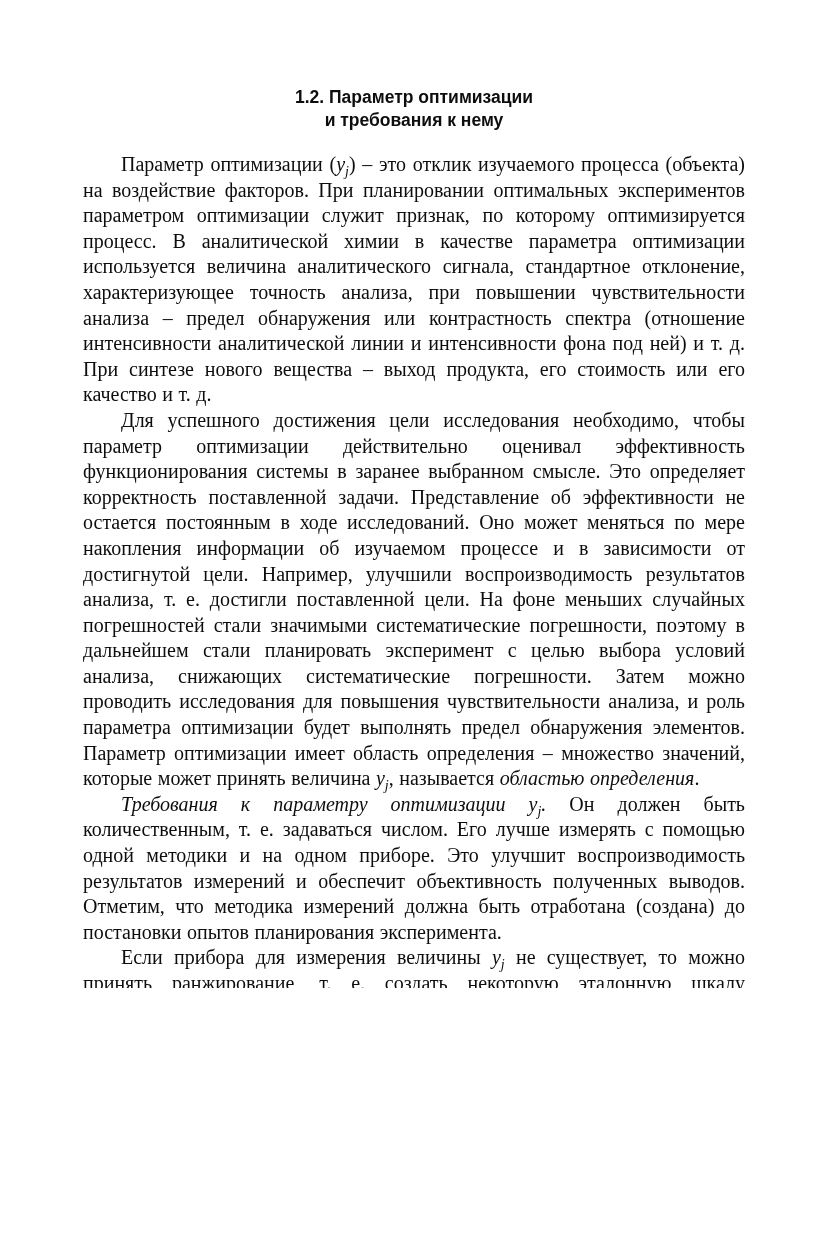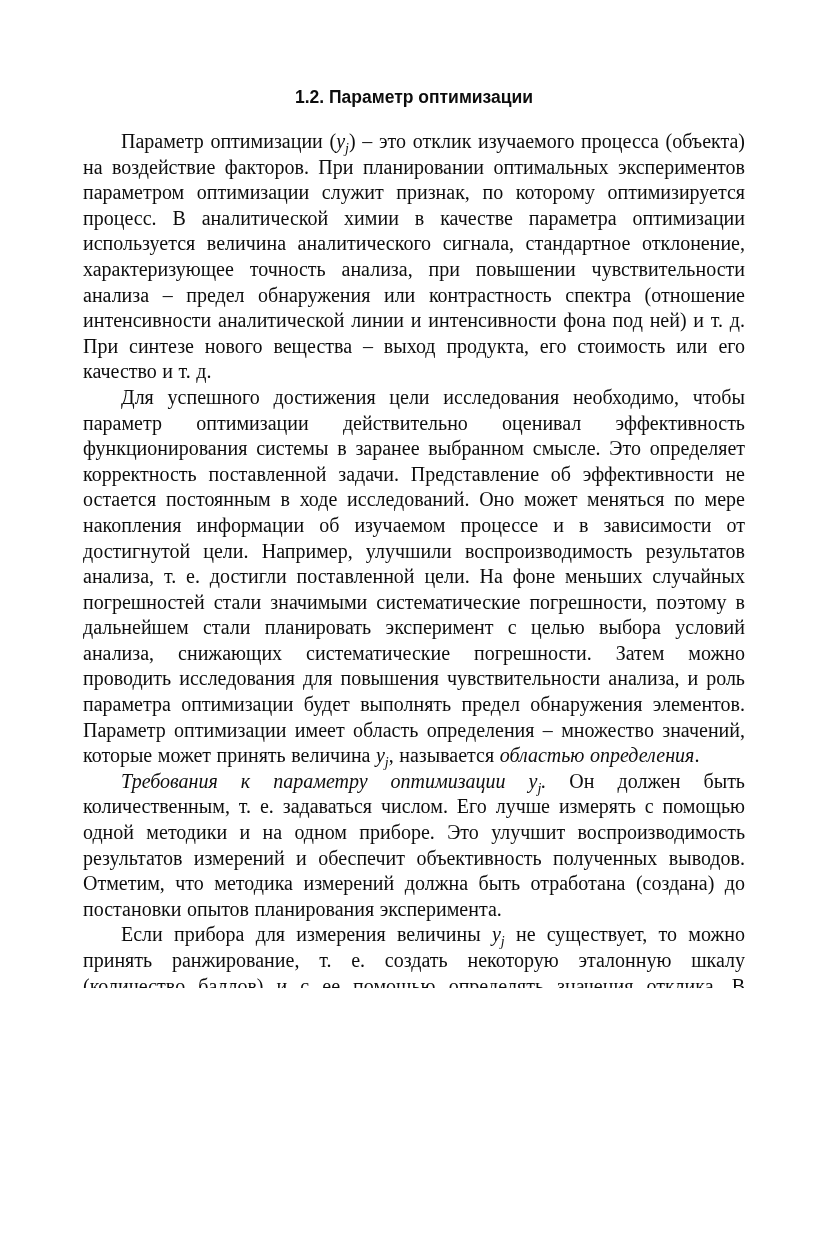--- a/index.html
+++ b/index.html
@@ -58,20 +58,21 @@
     color: #0d0d0d;
   }
 </style>
 </head>
 <body>
 
 <div class="page">
 
   <h1 class="heading">
     <span class="heading-line">1.2. Параметр оптимизации</span>
+    <span class="heading-line">и требования к нему</span>
   </h1>
 
   <p class="para"><span>Параметр оптимизации (</span><span class="mvar"><span class="mv">y</span><sub>j</sub></span><span>) – это отклик изучаемого процесса (объекта) на воздействие факторов. При планировании оптимальных экспериментов параметром оптимизации служит признак, по которому оптимизируется процесс. В аналитической химии в качестве параметра оптимизации используется величина аналитического сигнала, стандартное отклонение, характеризующее точность анализа, при повышении чувствительности анализа – предел обнаружения или контрастность спектра (отношение интенсивности аналитической линии и интенсивности фона под ней) и т. д. При синтезе нового вещества – выход продукта, его стоимость или его качество и т. д.</span></p>
 
   <p class="para"><span>Для успешного достижения цели исследования необходимо, чтобы параметр оптимизации действительно оценивал эффективность функционирования системы в заранее выбранном смысле. Это определяет корректность поставленной задачи. Представление об эффективности не остается постоянным в ходе исследований. Оно может меняться по мере накопления информации об изучаемом процессе и в зависимости от достигнутой цели. Например, улучшили воспроизводимость результатов анализа, т. е. достигли поставленной цели. На фоне меньших случайных погрешностей стали значимыми систематические погрешности, поэтому в дальнейшем стали планировать эксперимент с целью выбора условий анализа, снижающих систематические погрешности. Затем можно проводить исследования для повышения чувствительности анализа, и роль параметра оптимизации будет выполнять предел обнаружения элементов. Параметр оптимизации имеет область определения – множество значений, которые может принять величина </span><span class="mvar"><span class="mv">y</span><sub>j</sub></span><span>, называется </span><span class="ital">областью определения</span><span>.</span></p>
 
   <p class="para"><span class="ital">Требования к параметру оптимизации </span><span class="mvar"><span class="mv">y</span><sub>j</sub></span><span class="ital">.</span><span> Он должен быть количественным, т. е. задаваться числом. Его лучше измерять с помощью одной методики и на одном приборе. Это улучшит воспроизводимость результатов измерений и обеспечит объективность полученных выводов. Отметим, что методика измерений должна быть отработана (создана) до постановки опытов планирования эксперимента.</span></p>
 
   <p class="para"><span>Если прибора для измерения величины </span><span class="mvar"><span class="mv">y</span><sub>j</sub></span><span> не существует, то можно принять ранжирование, т. е. создать некоторую эталонную шкалу (количество баллов) и с ее помощью определять значения отклика. В аналитической химии такой подход применяют при оценке качества природных вод. Примером рангового подхода при выборе лучшего являются проведение конкурсов красоты, соревнований по гимнастике, оценка качества вин и т. д. Конечно, в этом случае лучше иметь несколько судей, чтобы повысить объективность оценки.</span></p>
 

